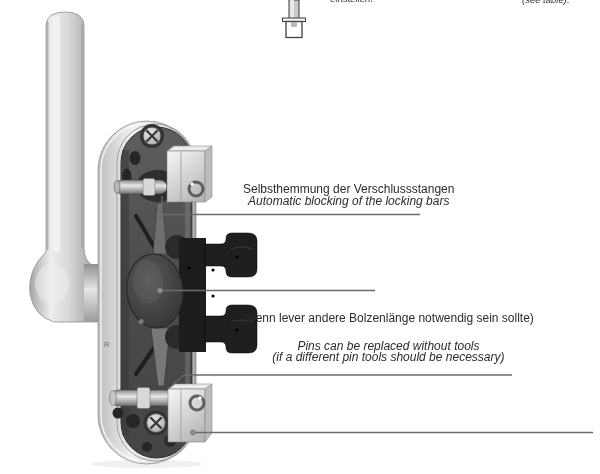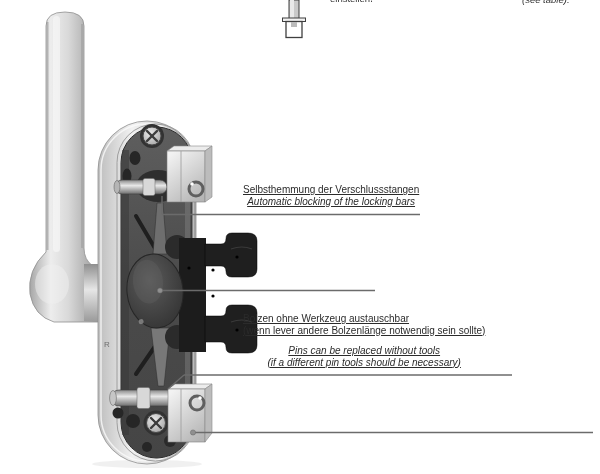--- a/index.html
+++ b/index.html
@@ -7,28 +7,27 @@
     position:relative;
     width:600px;height:474px;
     background:#ffffff;
     overflow:hidden;
     font-family:"Liberation Sans", sans-serif;
     color:#2b2b2b;
   }
   #photo-svg{position:absolute;left:0;top:0;}
   .callout{
     position:absolute;
-    font-size:10px;
+    font-size:12px;
     line-height:11.5px;
     white-space:nowrap;
     color:#2b2b2b;
-    text-decoration:underline;
   }
   .callout .en{font-style:italic;text-align:center;}
-  .callout .block2{margin-top:9px;}
+  .callout .block2{margin-top:16px;}
   .frag{
     position:absolute;
     font-size:9.5px;
     line-height:11px;
     white-space:nowrap;
     color:#333;
   }
   .frag.it{font-style:italic;}
 </style>
 </head>
@@ -216,21 +215,20 @@
   <div class="frag" style="left:330px; top:-7px">einstellen!</div>
   <div class="frag it" style="left:522px; top:-6px">(see table).</div>
 
   <div class="callout" style="left:243px; top:184px">
     <div class="de">Selbsthemmung der Verschlussstangen</div>
     <div class="en">Automatic blocking of the locking bars</div>
   </div>
 
 
   <div class="callout" style="left:243px; top:313px">
-    <div class="de">Bolzen ohne Werkzeug austauschbar</div>
     <div class="de">(wenn lever andere Bolzenlänge notwendig sein sollte)</div>
     <div class="block2">
       <div class="en">Pins can be replaced without tools</div>
       <div class="en">(if a different pin tools should be necessary)</div>
     </div>
   </div>
 
 
 </div>
 

